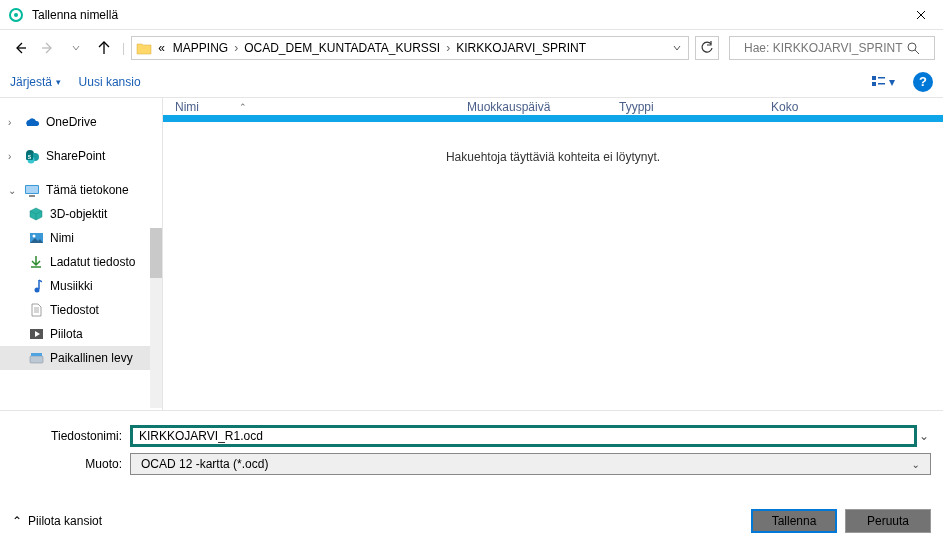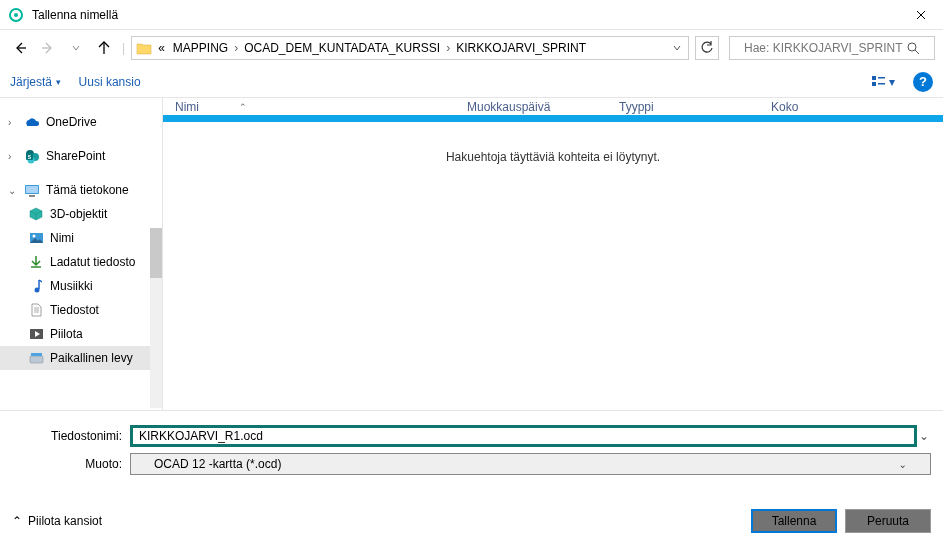--- a/index.html
+++ b/index.html
@@ -49,21 +49,21 @@
 .fl-col.date { flex: 0 0 120px; }
 .fl-col.type { flex: 0 0 120px; }
 .fl-col.size { flex: 0 0 80px; }
 .fl-sort { color: #666; font-size: 9px; }
 .fl-empty { flex: 1; display: flex; justify-content: center; padding-top: 28px; color: #333; }
 
 .bottom { padding: 14px 12px 10px 12px; border-top: 1px solid #e5e5e5; }
 .form-row { display: flex; align-items: center; margin-bottom: 6px; }
 .form-label { width: 118px; text-align: right; padding-right: 8px; }
 .form-input { flex: 1; height: 22px; border: 3px solid #0f766e; padding: 0 6px; font-size: 12px; background: #fff; }
-.form-select { flex: 1; height: 22px; border: 1px solid #888; padding: 0 23px; font-size: 12px; background: #efefef; display: flex; align-items: center; justify-content: space-between; }
+.form-select { flex: 1; height: 22px; border: 1px solid #888; padding: 0 10px; font-size: 12px; background: #efefef; display: flex; align-items: center; justify-content: space-between; }
 .combo-arrow { font-size: 10px; color: #444; }
 
 .footer { display: flex; align-items: center; padding: 18px 12px 12px 12px; }
 .hide-folders { display: flex; align-items: center; gap: 6px; }
 .footer-spacer { flex: 1; }
 .btn { width: 86px; height: 24px; border: 1px solid #999; background: #737373; font-size: 12px; margin-left: 8px; display: flex; align-items: center; justify-content: center; }
 .btn.primary { border: 2px solid #0078d7; }
 
 svg { display: block; }
 </style>

